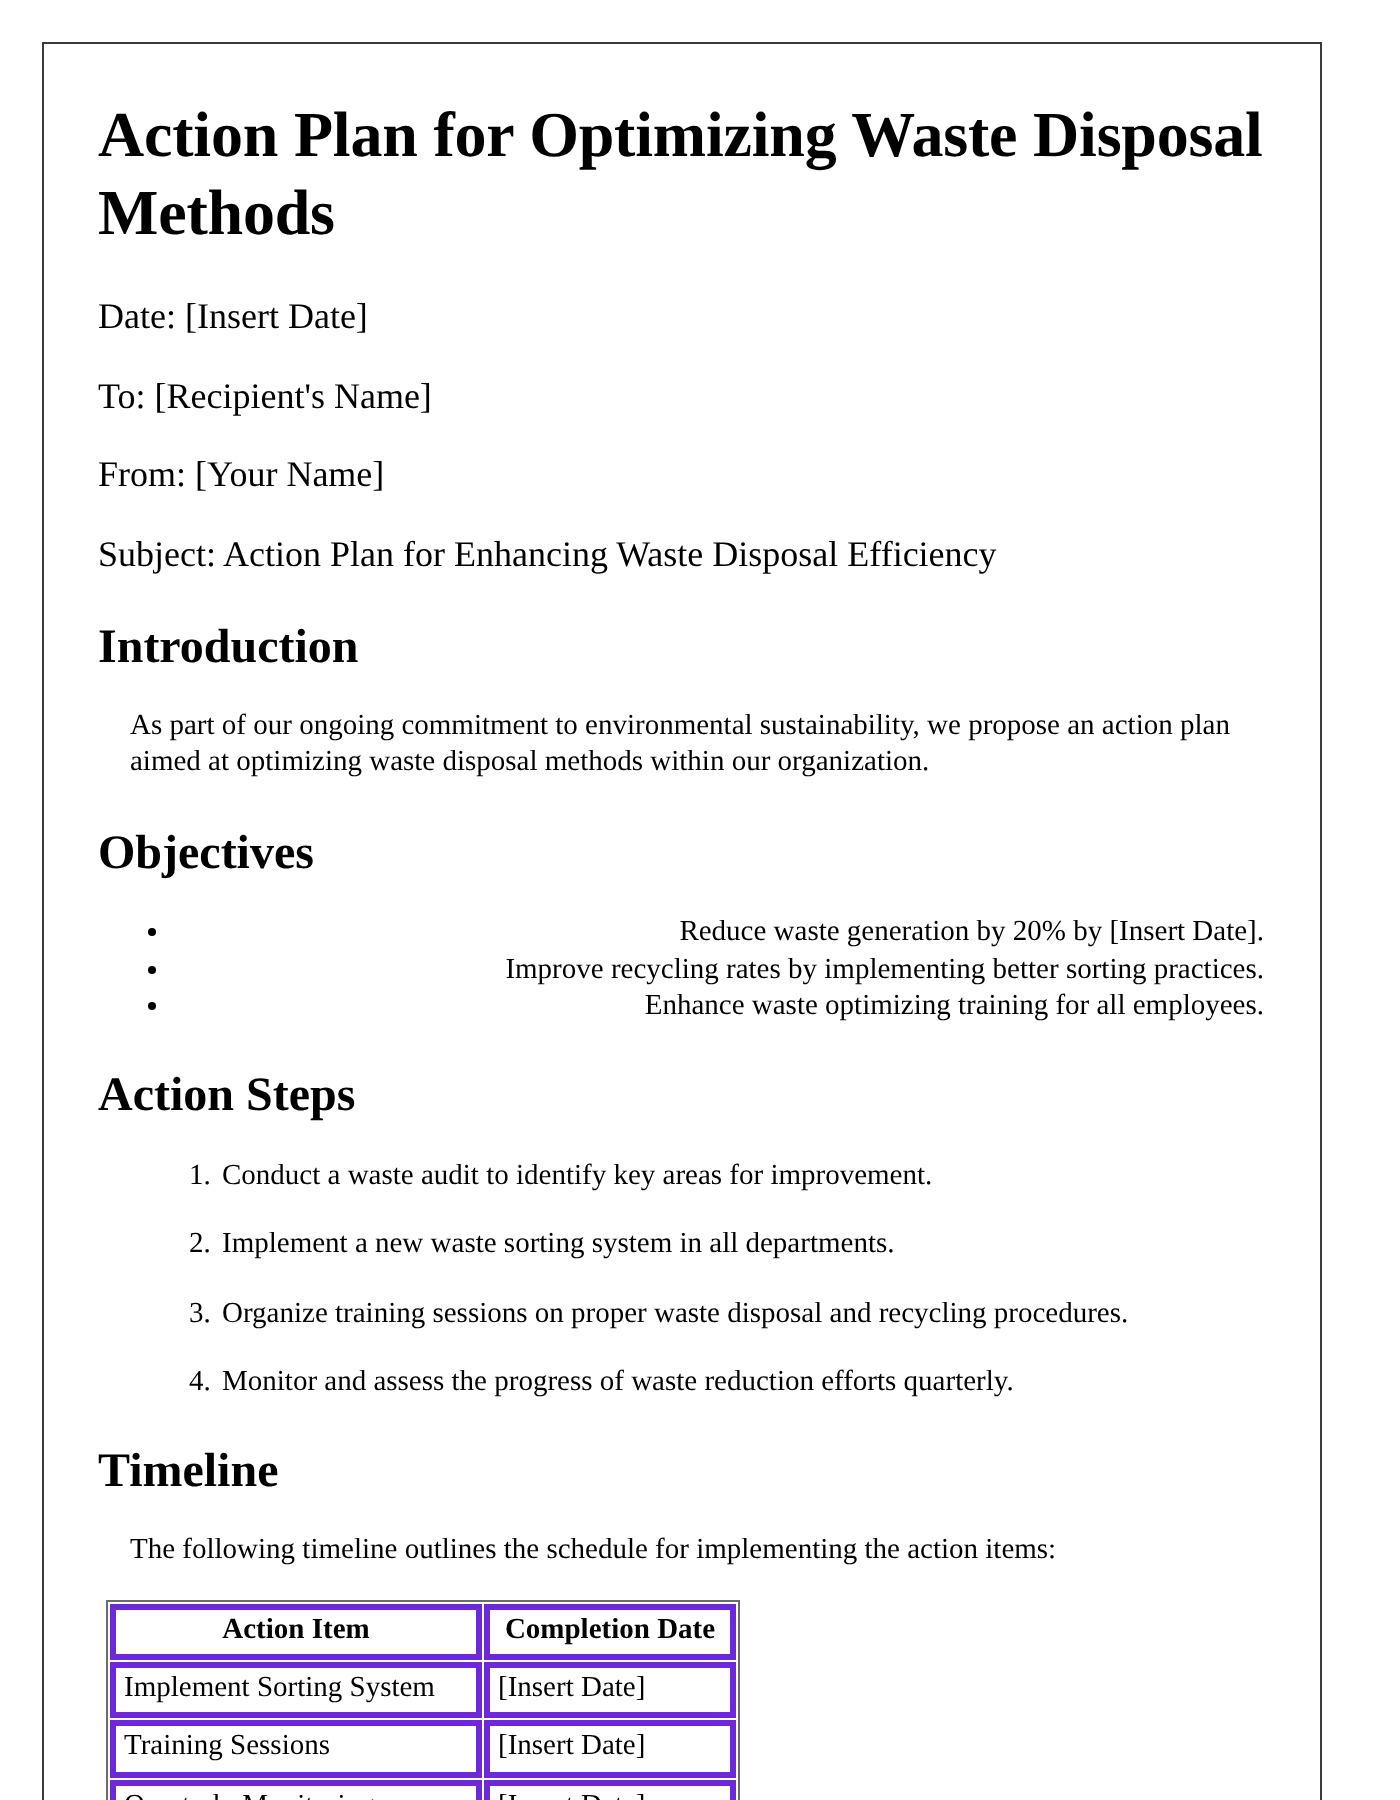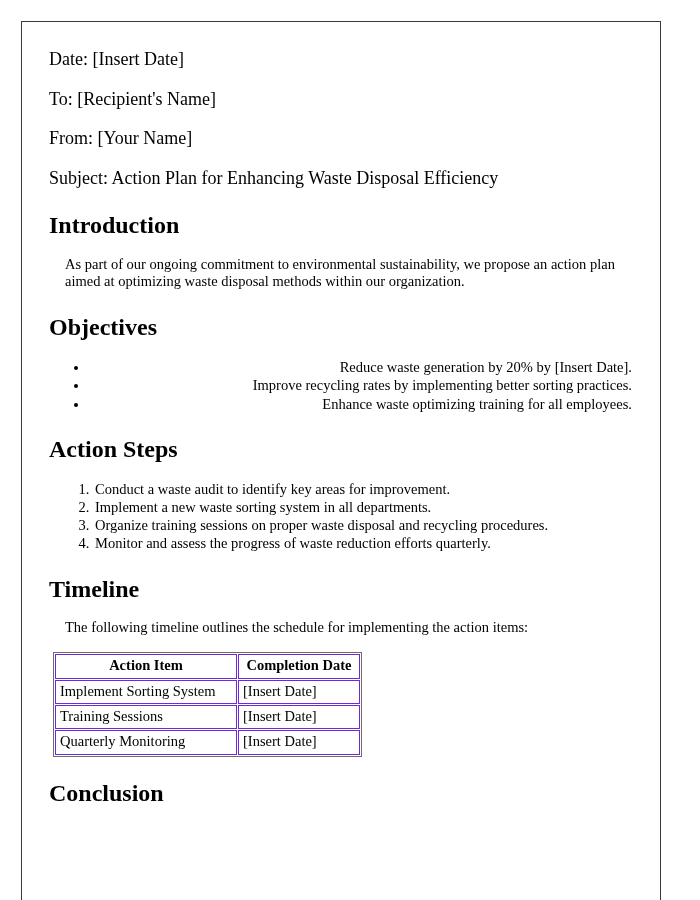--- a/index.html
+++ b/index.html
@@ -74,34 +74,34 @@
   }
 
   ol.number-list {
     margin: 0 0 6px 0;
     padding-left: 44px;
     list-style-type: decimal;
   }
   ol.number-list li {
     font-size: 14.5px;
     line-height: 1.26;
-    margin: 0;
+    margin: 16px;
     padding-left: 2px;
   }
 
   table.timeline-table {
     border-collapse: separate;
     border-spacing: 1px;
     border: 1px solid #6b6b6b;
     margin: 15px 0 4px 4px;
     background: #ffffff;
   }
   table.timeline-table th,
   table.timeline-table td {
-    border: 1px solid #6d28d9;
+    border: 3px solid #6d28d9;
     font-size: 14.5px;
     line-height: 1.2;
     padding: 2px 4px 3px 4px;
     vertical-align: top;
   }
   table.timeline-table th {
     font-weight: bold;
     text-align: center;
   }
   table.timeline-table td {
@@ -120,20 +120,21 @@
   .heading-tight {
     margin-top: 26px;
   }
 </style>
 </head>
 <body>
 
 <div class="page-frame">
   <div class="page-inner">
 
+    <h1 class="doc-title">Action Plan for Optimizing Waste Disposal Methods</h1>
 
     <p class="meta-line">Date: [Insert Date]</p>
     <p class="meta-line">To: [Recipient's Name]</p>
     <p class="meta-line">From: [Your Name]</p>
     <p class="meta-line">Subject: Action Plan for Enhancing Waste Disposal Efficiency</p>
 
     <h2 class="section-heading">Introduction</h2>
     <p class="body-text">As part of our ongoing commitment to environmental sustainability, we propose an action plan aimed at optimizing waste disposal methods within our organization.</p>
 
     <h2 class="section-heading">Objectives</h2>

